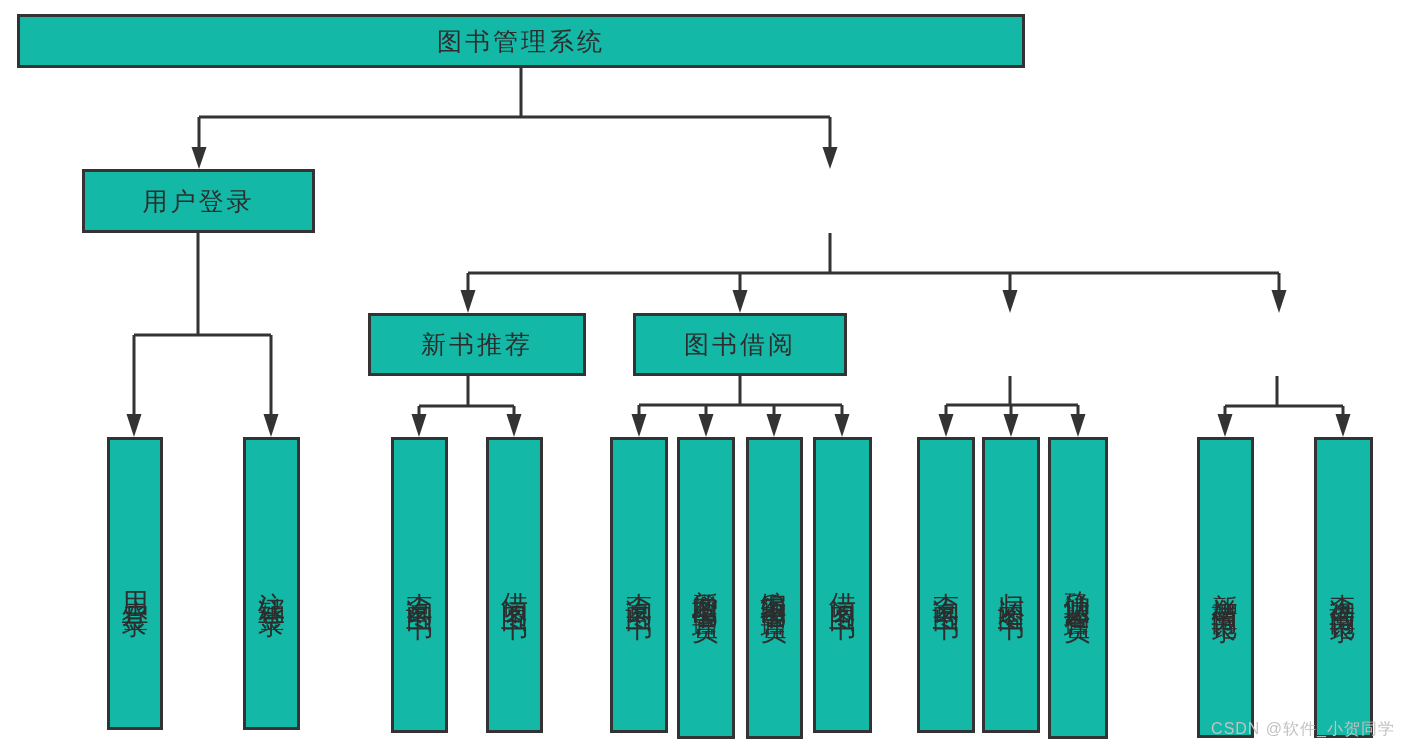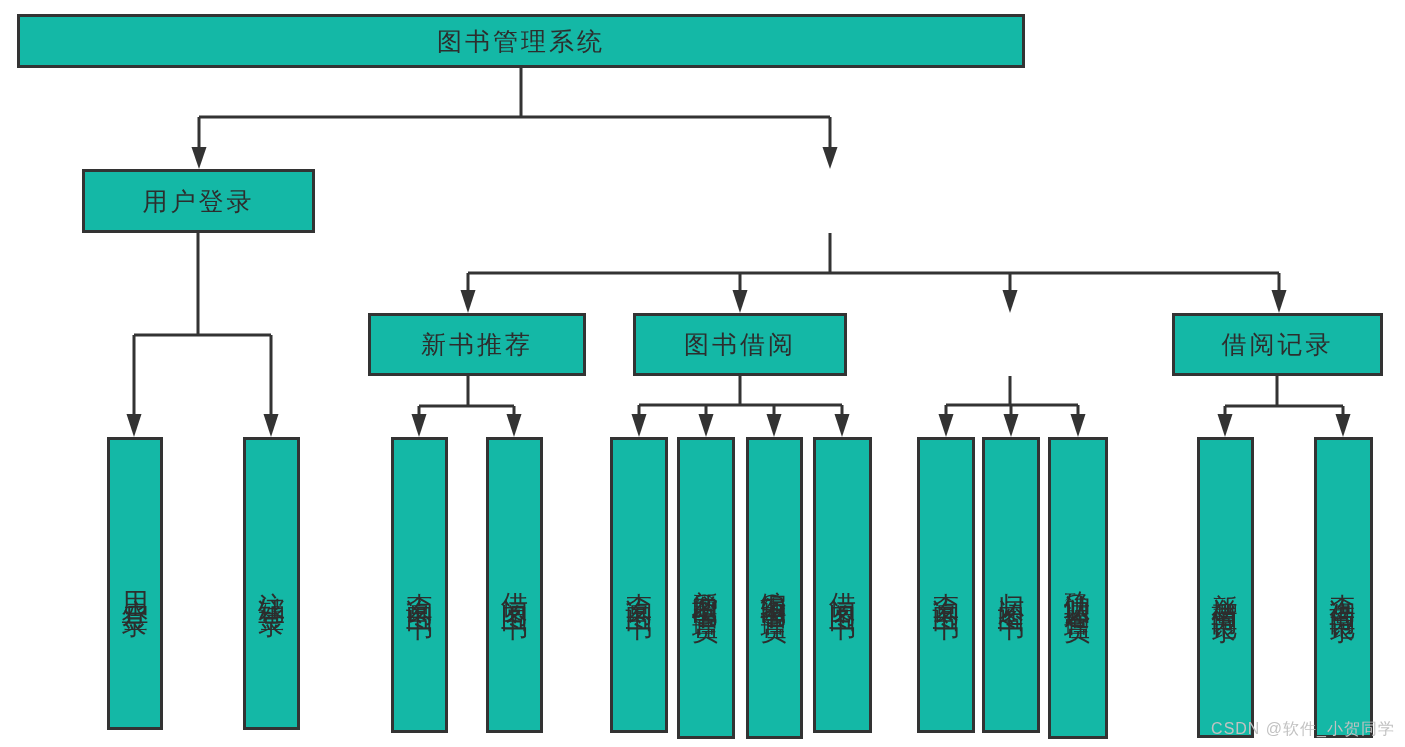--- a/index.html
+++ b/index.html
@@ -79,21 +79,20 @@
       <polygon points="1335.5,414 1350.5,414 1343,437"></polygon>
     </g>
   </svg>
 
   <div class="box" style="left:17px;top:14px;width:1008px;height:54px">图书管理系统</div>
 
   <div class="box" style="left:82px;top:169px;width:233px;height:64px">用户登录</div>
 
   <div class="box" style="left:368px;top:313px;width:218px;height:63px">新书推荐</div>
   <div class="box" style="left:633px;top:313px;width:214px;height:63px">图书借阅</div>
-  <div class="box" style="left:1172px;top:313px;width:211px;height:63px">借阅记录</div>
 
   <div class="box v" style="left:107px;top:437px;width:56px;height:293px">用户登录</div>
   <div class="box v" style="left:243px;top:437px;width:57px;height:293px">注销登录</div>
 
   <div class="box v" style="left:391px;top:437px;width:57px;height:296px">查询图书</div>
   <div class="box v" style="left:486px;top:437px;width:57px;height:296px">借阅图书</div>
 
   <div class="box v" style="left:610px;top:437px;width:58px;height:296px">查询图书</div>
   <div class="box v v-long" style="left:677px;top:437px;width:58px;height:302px">新增图书（管理员）</div>
   <div class="box v v-long" style="left:746px;top:437px;width:57px;height:302px">编辑图书（管理员）</div>

